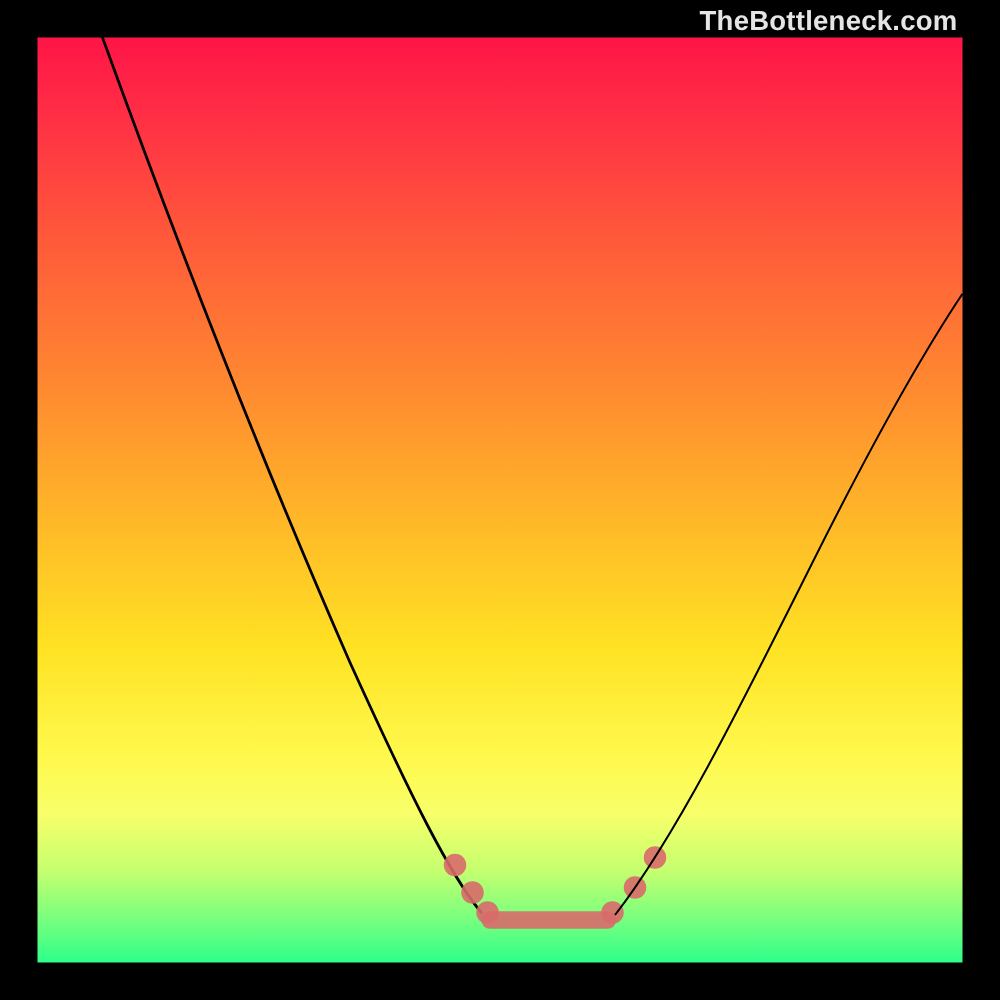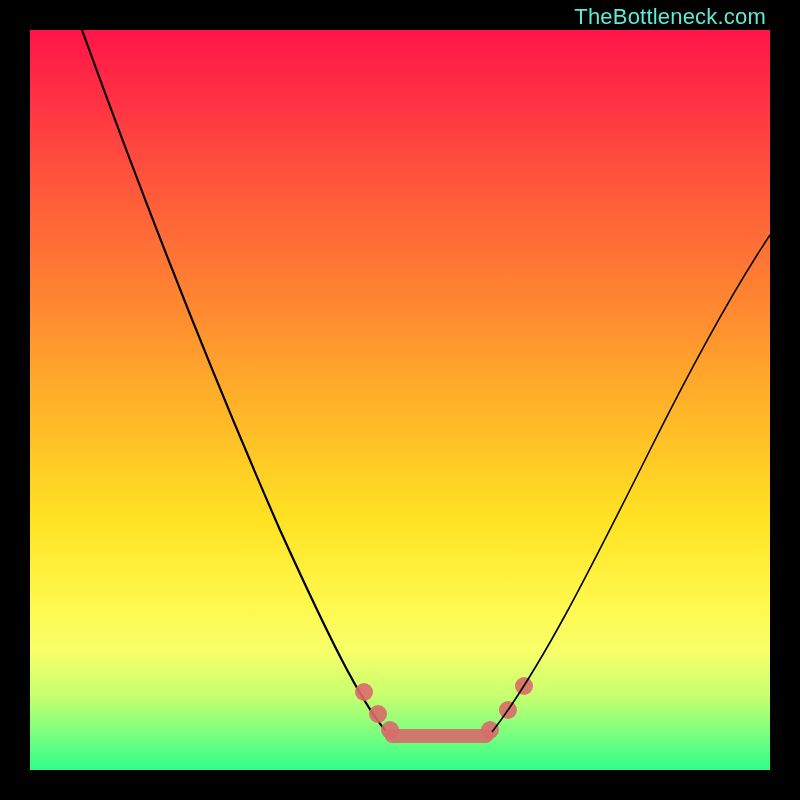--- a/index.html
+++ b/index.html
@@ -35,23 +35,23 @@
       #f7ff6a 84%,
       #c6ff6f 90%,
       #7dff7d 95%,
       #2dff8a 100%
     );
   }
   .watermark {
     position: absolute;
     top: 4px;
     right: 34px;
-    color: #5eead4;
+    color: #e5e5e5;
     font-size: 22px;
-    font-weight: 400;
+    font-weight: 700;
     letter-spacing: 0.2px;
     user-select: none;
   }
   svg.curves {
     position: absolute;
     inset: 0;
     width: 740px;
     height: 740px;
     overflow: visible;
   }

